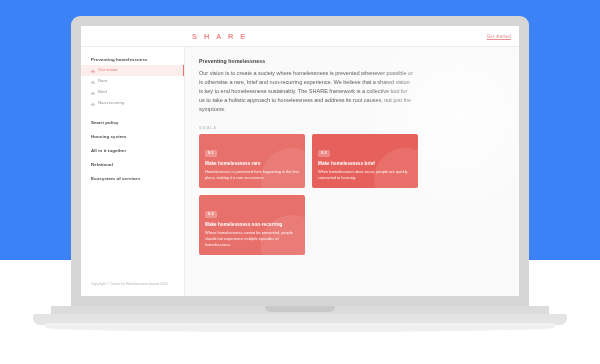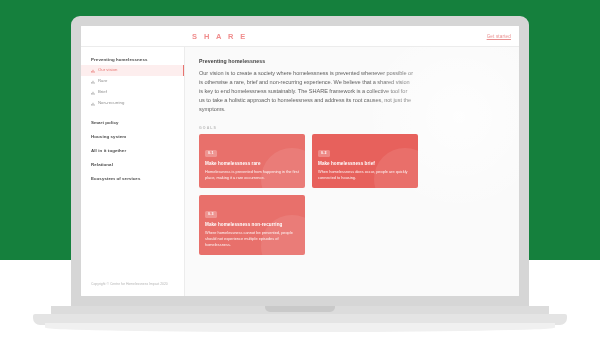--- a/index.html
+++ b/index.html
@@ -2,21 +2,21 @@
 <html><head>
 <meta charset="utf-8">
 <style>
   * { box-sizing: border-box; margin: 0; padding: 0; }
   html, body {
     width: 600px; height: 364px;
     background: #ffffff;
     font-family: "Liberation Sans", sans-serif;
     overflow: hidden;
   }
-  #stage { position: relative; width: 600px; height: 260px; background: #15803d; }
+  #stage { position: relative; width: 600px; height: 260px; background: #3b82f6; }
 
   
   .laptop-lid {
     position: absolute; left: 71px; top: 16px;
     width: 458px; height: 292px;
     background: #d6d6d6;
     border-radius: 9px 9px 2px 2px;
     padding: 10px 10px 12px 10px;
   }
   .laptop-screen {

